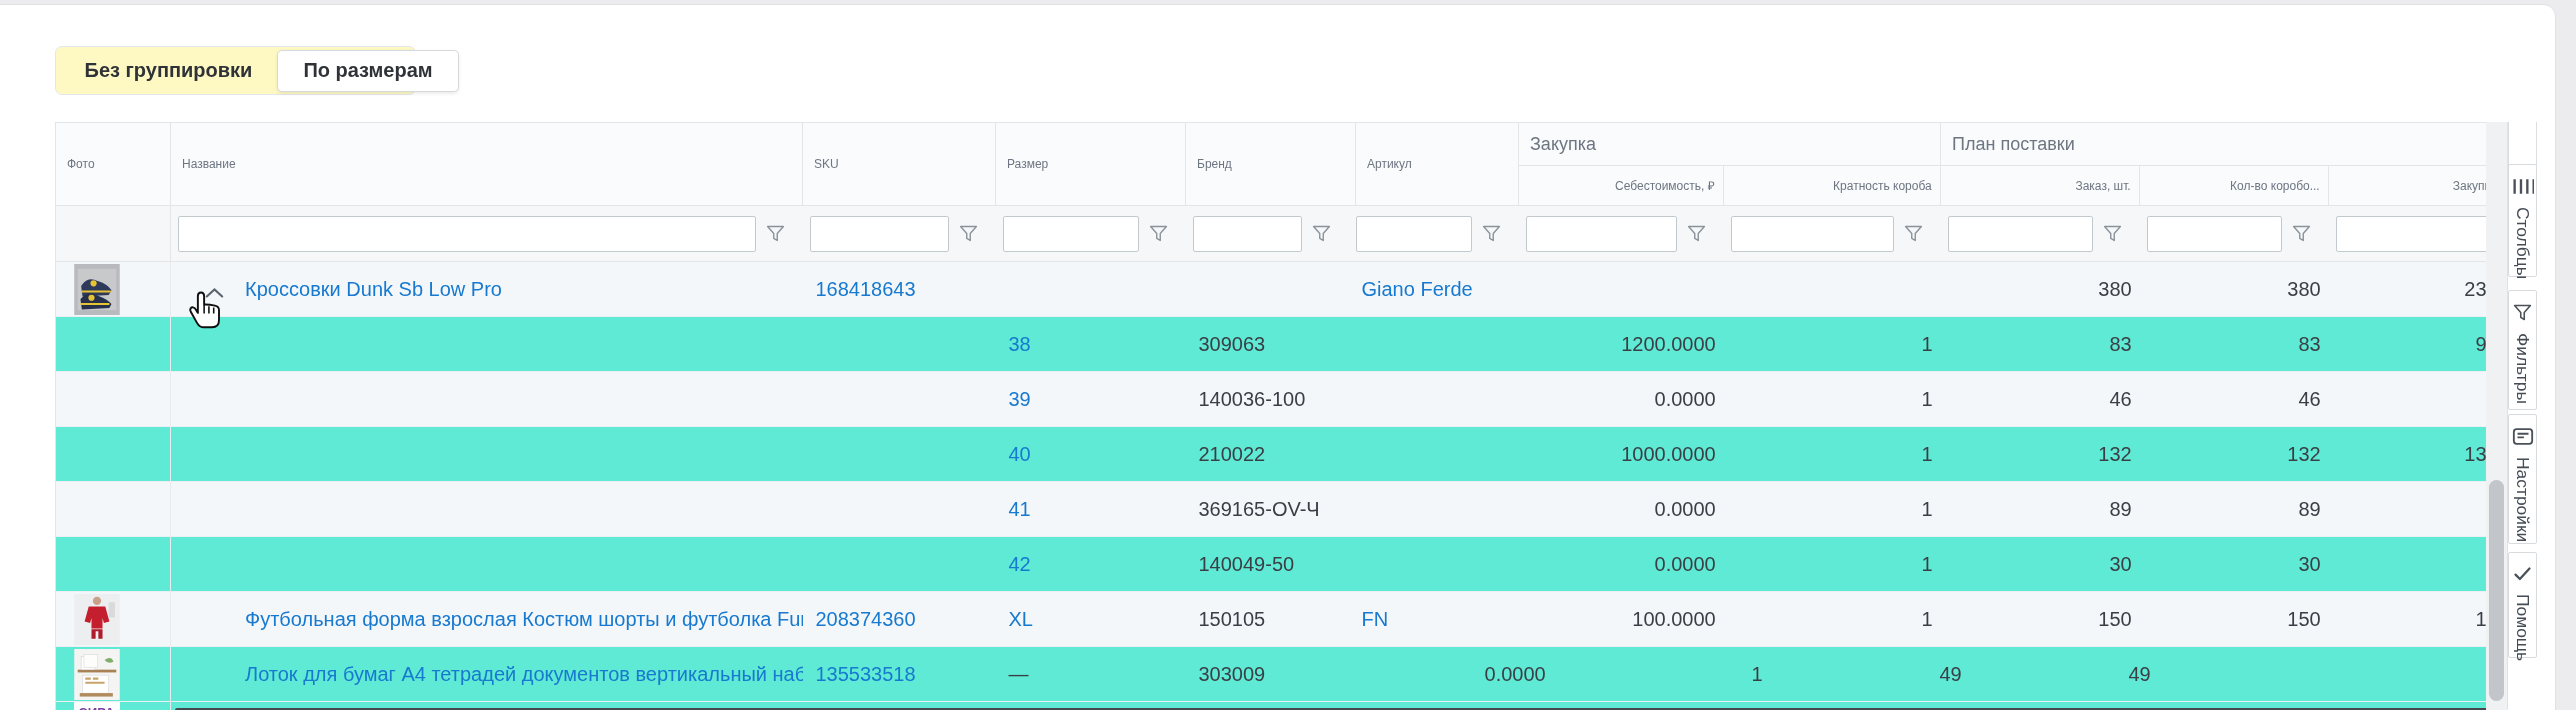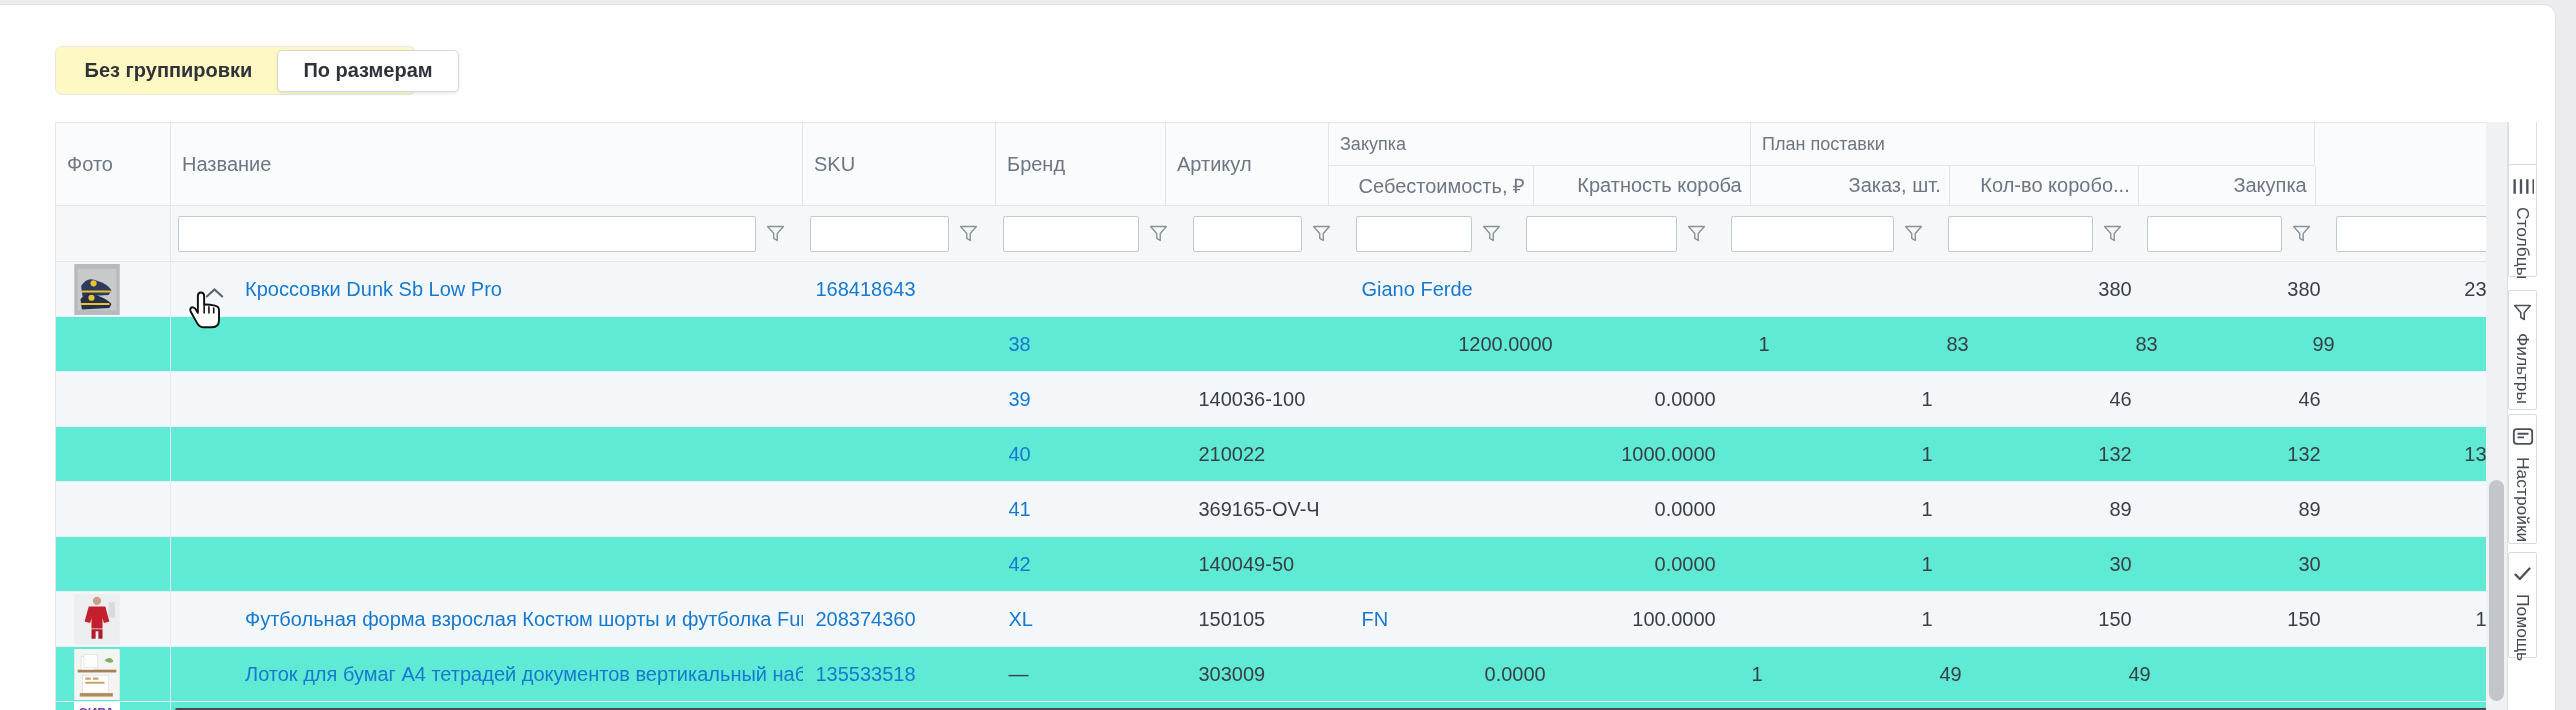--- a/index.html
+++ b/index.html
@@ -25,21 +25,21 @@
     overflow:hidden; border-top:0.7px solid var(--border_gray); border-left:0.7px solid var(--border_gray);
     background:#fff; }
   .ginner { width:2449px; }
 
   .c-photo{width:115px;} .c-name{width:632px;} .c-sku{width:193px;} .c-size{width:190px;}
   .c-art{width:163px;} .c-brand{width:170px;} .c-cost{width:205px;} .c-mult{width:217px;}
   .c-order{width:199px;} .c-boxes{width:189px;} .c-buy{width:177px;}
 
   .ghead { display:flex; height:83px; background:var(--header_bg); border-bottom:0.7px solid var(--border_gray); }
   .hc { flex:none; border-right:0.7px solid var(--border_gray); display:flex; align-items:center;
-        padding:0 8.3px 0 11px; color:var(--header_text_gray); font-size:20px; overflow:hidden; white-space:nowrap; }
+        padding:0 8.3px 0 11px; color:var(--header_text_gray); font-size:12px; overflow:hidden; white-space:nowrap; }
   .hc.num { justify-content:flex-end; }
   .hgroup { flex:none; display:flex; flex-direction:column; }
   .hg-top { height:44px; display:flex; align-items:center; padding-left:11px;
             border-bottom:0.7px solid var(--border_gray); border-right:0.7px solid var(--border_gray);
             color:var(--header_text_gray); font-size:18px; }
   .hg-sub { display:flex; height:39px; }
   .hg-sub .hc { height:39px; }
 
   .gfilter { display:flex; height:56px; background:var(--filter_row_bg); border-bottom:0.7px solid var(--border_gray); }
   .fc { flex:none; display:flex; align-items:center; padding:0 16.7px 0 7px; }
@@ -92,20 +92,23 @@
     <div class="ginner">
       <div class="ghead">
         <div class="hc c-photo">
             <span>Фото</span>
           </div>
         <div class="hc c-name">
             <span>Название</span>
           </div>
         <div class="hc c-sku">
             <span>SKU</span>
+          </div>
+        <div class="hc c-size">
+            <span>Размер</span>
           </div>
         <div class="hc c-brand">
             <span>Бренд</span>
           </div>
         <div class="hc c-art">
             <span>Артикул</span>
           </div>
         <div class="hgroup" style="width:422px">
           <div class="hg-top">
               <span>Закупка</span>
@@ -249,20 +252,21 @@
             <div class="td c-boxes num">380</div>
             <div class="td c-buy num">231</div>
           </div>
           <div class="tr">
             <div class="td c-photo"></div>
             <div class="td c-name"></div>
             <div class="td c-sku"></div>
             <div class="td c-size">
               <span class="lnk">38</span>
             </div>
+            <div class="td c-art">309063</div>
             <div class="td c-brand"></div>
             <div class="td c-cost num">1200.0000</div>
             <div class="td c-mult num">1</div>
             <div class="td c-order num">83</div>
             <div class="td c-boxes num">83</div>
             <div class="td c-buy num">99</div>
           </div>
           <div class="tr striped">
             <div class="td c-photo"></div>
             <div class="td c-name"></div>

